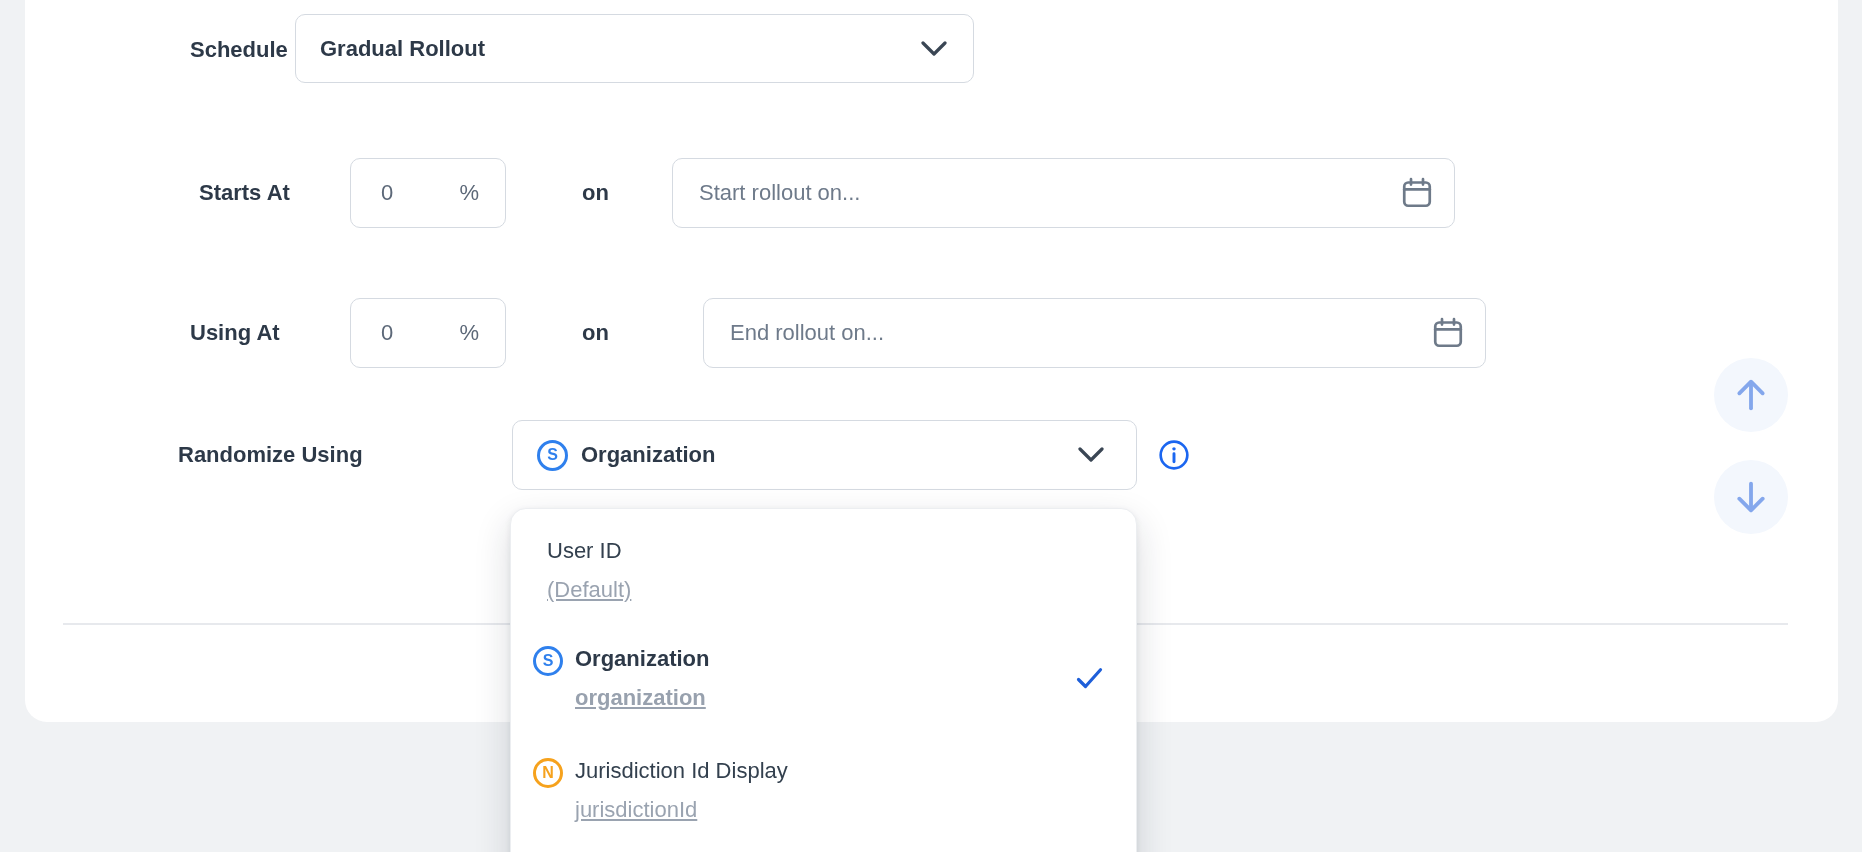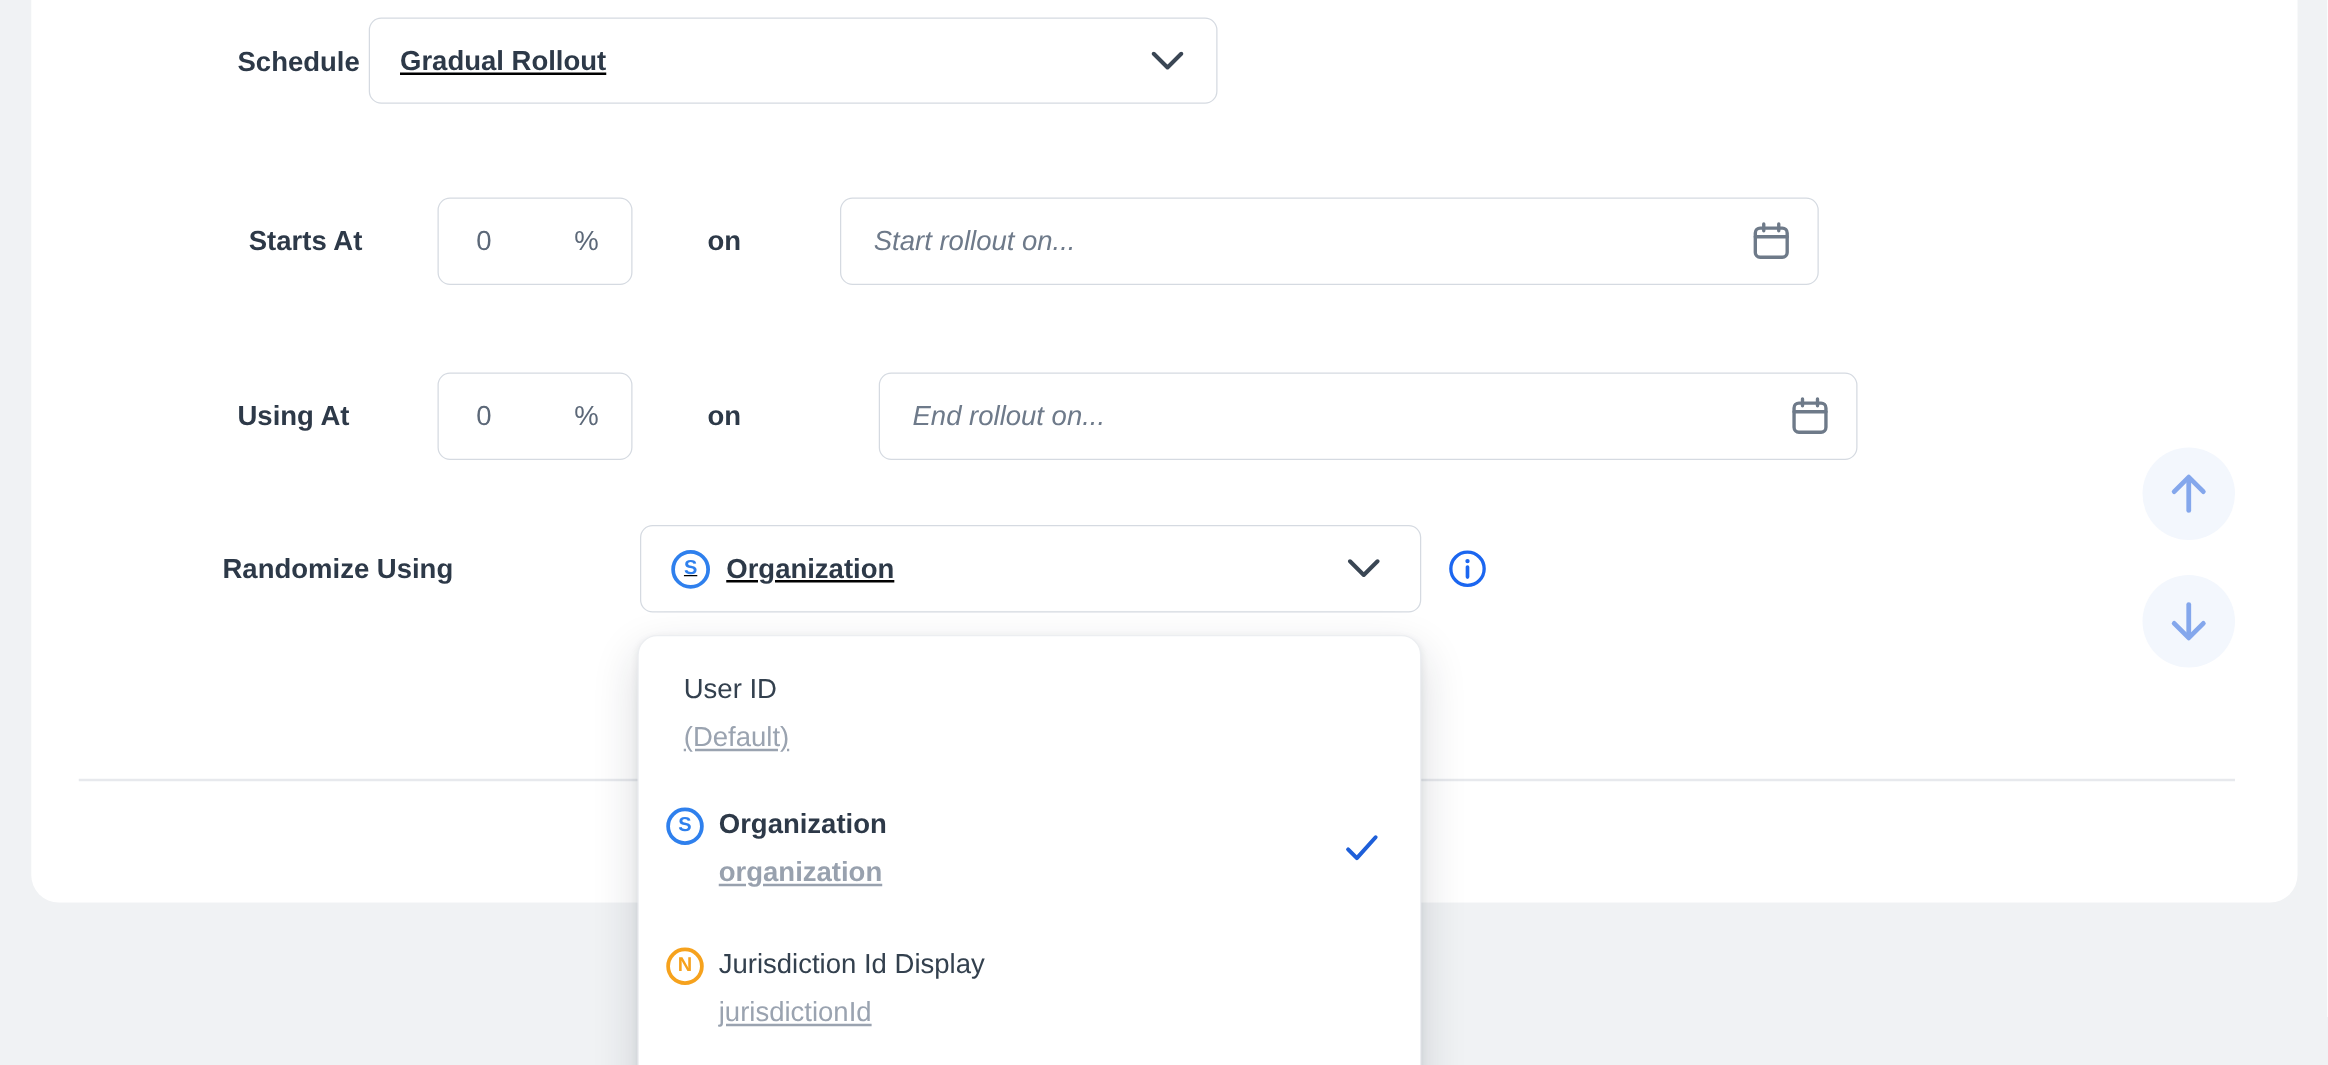--- a/index.html
+++ b/index.html
@@ -5,37 +5,37 @@
   * { margin:0; padding:0; box-sizing:border-box; }
   html,body { width:1862px; height:852px; }
   body { font-family:"Liberation Sans", sans-serif; }
   .page { position:relative; width:1862px; height:852px; background:#f0f2f4; overflow:hidden; }
   .card { position:absolute; left:25px; top:-30px; width:1813px; height:752px;
           background:#ffffff; border-radius:22px; }
 
   .field-label { position:absolute; font-size:22px; font-weight:600; color:#2d3948; line-height:30px; }
 
   .select-trigger { position:absolute; background:#fff; border:1.5px solid #d5dae1; border-radius:10px;
-                    display:flex; align-items:center; padding:0 24px; cursor:pointer;text-decoration:underline; }
+                    display:flex; align-items:center; padding:0 24px; cursor:pointer; }
   .select-trigger .sel-text { font-size:22px; font-weight:600; color:#2d3948; }
   .chev { position:absolute; top:50%; transform:translateY(-50%); display:flex; }
 
   .pct-box { position:absolute; background:#fff; border:1.5px solid #d5dae1; border-radius:10px;
              display:flex; align-items:center; justify-content:space-between; padding:0 26px 0 0; }
   .pct-input { width:78px; border:none; outline:none; font-family:"Liberation Sans", sans-serif;
                font-size:22px; color:#5c6878; padding-left:30px; background:transparent; }
   .pct-unit { font-size:22px; color:#5c6878; }
 
   .date-box { position:absolute; background:#fff; border:1.5px solid #d5dae1; border-radius:10px; }
   .date-input { width:100%; height:100%; border:none; outline:none; background:transparent;
-                font-family:"Liberation Sans", sans-serif; font-size:22px; color:#3a4654; padding:0 70px 0 26px;font-style:italic; }
+                font-family:"Liberation Sans", sans-serif; font-size:22px; color:#3a4654; padding:0 70px 0 26px; }
   .date-input::placeholder { color:#6e7a8a; opacity:1; }
   .cal-icon { position:absolute; right:19px; top:50%; transform:translateY(-50%); display:flex; cursor:pointer; }
 
-  .conn { position:absolute; font-size:22px; font-weight:600; color:#2d3948; line-height:30px; }
+  .conn { position:absolute; font-size:22px; font-weight:600; color:#2d3948; line-height:30px;margin-left:16px; }
 
   .badge { width:30px; height:30px; border-radius:50%; border:3px solid; display:inline-flex;
            align-items:center; justify-content:center; font-size:16px; font-weight:700; flex:0 0 auto; }
   .badge-s { border-color:#2f80ed; color:#2f80ed; }
   .badge-n { border-color:#f6a21d; color:#f6a21d; }
   .trigger-badge { width:31px; height:31px; margin-right:13px; }
 
   .info-btn { position:absolute; display:flex; cursor:pointer; }
 
   .divider { position:absolute; left:38px; top:653px; width:1725px; height:2px; background:#e7e9ed; }

